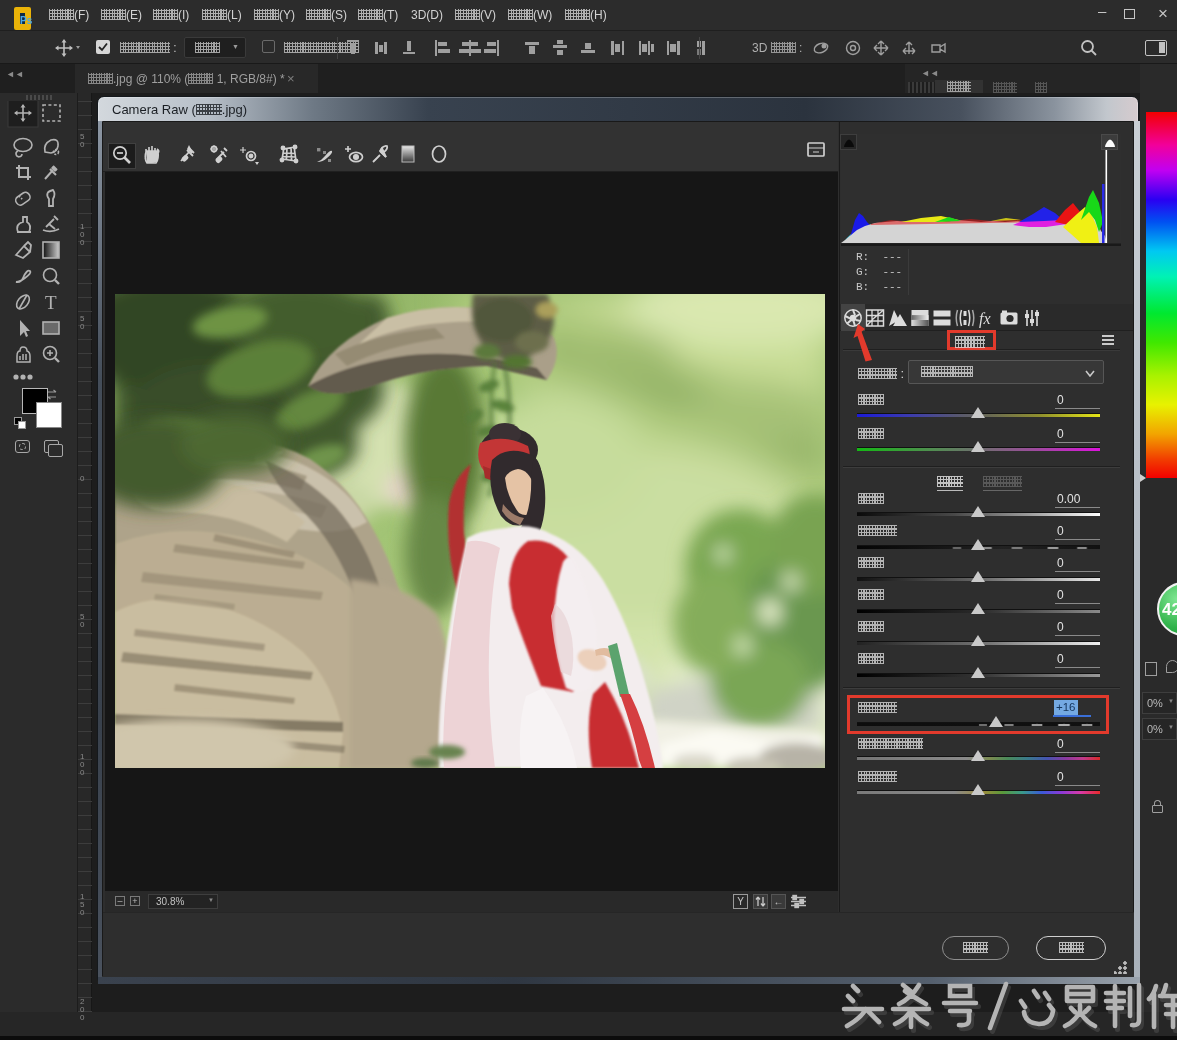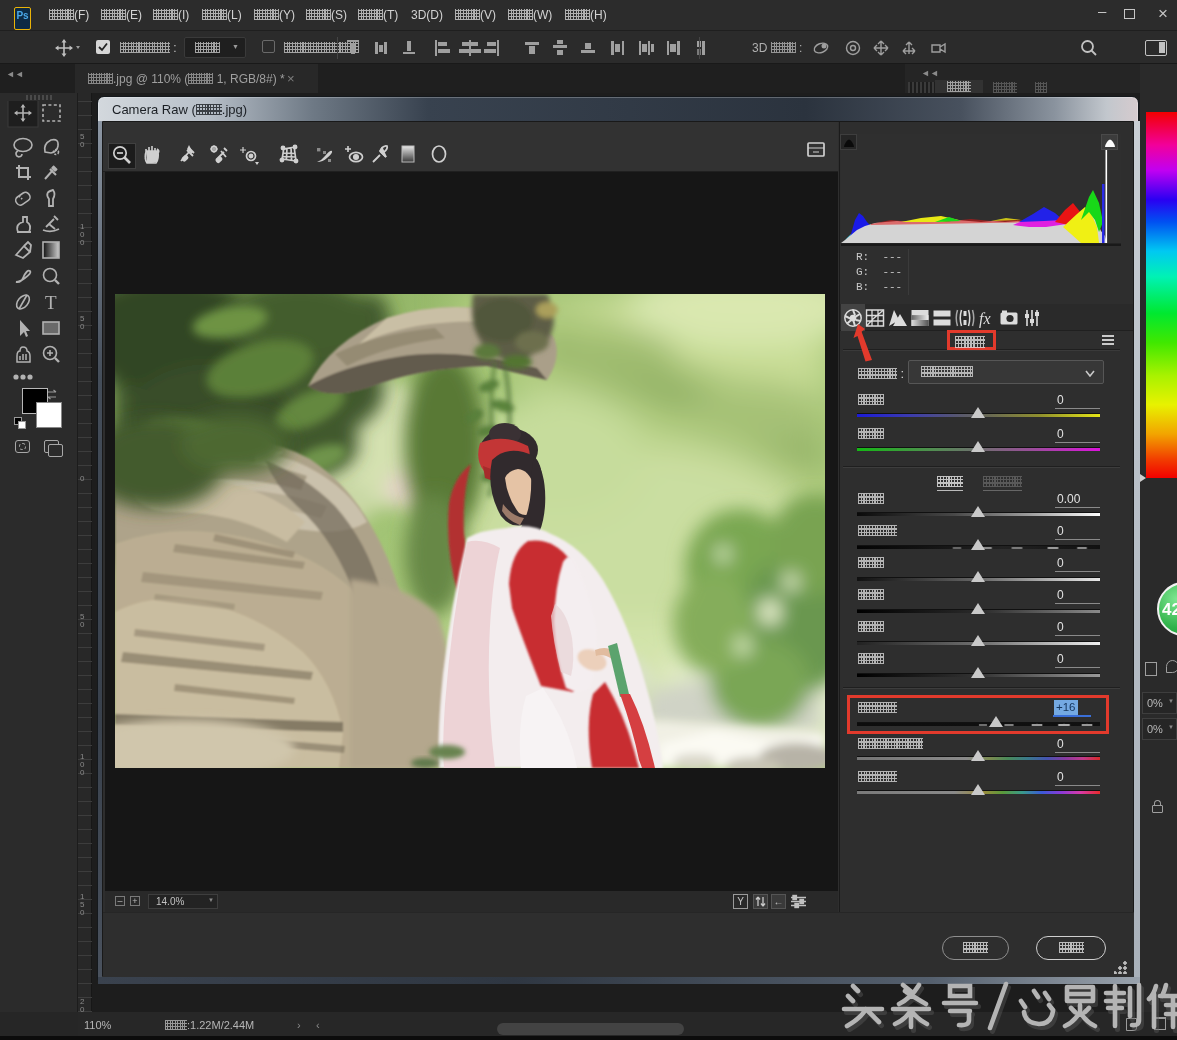--- a/index.html
+++ b/index.html
@@ -41,21 +41,21 @@
 .sl-label{position:absolute;color:#d6d6d6;font-size:12.5px}
 .sl-val{position:absolute;color:#e2e2e2;font-size:12px}
 .sl-line{position:absolute;width:45px;height:1px;background:#8a8a8a}
 .track{position:absolute;width:243px;height:4px;border-top:1px solid #111}
 .thumb{position:absolute;width:0;height:0;border-left:7px solid transparent;border-right:7px solid transparent;border-bottom:11px solid #c9c9c9}
 </style></head>
 <body>
 <div id="stage">
 
 <div id="menubar" class="ab">
-  <div class="ab" style="left:14px;top:7px;width:17px;height:23px;background:#0d2a44;border:1px solid #eab308;border-radius:2px;color:#4aa8e8;font-size:10px;font-weight:bold;text-align:center;line-height:15px">Ps</div>
+  <div class="ab" style="left:14px;top:7px;width:17px;height:23px;background:#0d2a44;border:6px solid #eab308;border-radius:2px;color:#4aa8e8;font-size:10px;font-weight:bold;text-align:center;line-height:15px">Ps</div>
   <div class="mi" style="left:49px"><span class="z" style="width:25px"></span>(F)</div>
   <div class="mi" style="left:101px"><span class="z" style="width:25px"></span>(E)</div>
   <div class="mi" style="left:153px"><span class="z" style="width:25px"></span>(I)</div>
   <div class="mi" style="left:202px"><span class="z" style="width:25px"></span>(L)</div>
   <div class="mi" style="left:254px"><span class="z" style="width:25px"></span>(Y)</div>
   <div class="mi" style="left:306px"><span class="z" style="width:25px"></span>(S)</div>
   <div class="mi" style="left:358px"><span class="z" style="width:25px"></span>(T)</div>
   <div class="mi" style="left:411px">3D(D)</div>
   <div class="mi" style="left:455px"><span class="z" style="width:25px"></span>(V)</div>
   <div class="mi" style="left:508px"><span class="z" style="width:25px"></span>(W)</div>
@@ -278,30 +278,20 @@
         <span style="position:absolute;left:4px;top:4px">0%</span>
         <span style="position:absolute;right:2px;top:5px;font-size:6px;color:#888">▼</span>
       </div>
  <div class="ab" style="left:2px;top:654px;width:35px;height:22px;background:#262626;border:1px solid #3e3e3e;color:#b8b8b8;font-size:11px">
         <span style="position:absolute;left:4px;top:4px">0%</span>
         <span style="position:absolute;right:2px;top:5px;font-size:6px;color:#888">▼</span>
       </div>
  <div class="ab" style="left:12px;top:741px;width:11px;height:8px;border:1.5px solid #9f9f9f;border-radius:1px"></div>
  <div class="ab" style="left:14px;top:736px;width:7px;height:6px;border:1.5px solid #9f9f9f;border-bottom:none;border-radius:4px 4px 0 0"></div>
 </div>
-<div id="statusbar" class="ab">
- <div class="ab" style="left:6px;top:7px">110%</div>
- <div class="ab" style="left:87px;top:7px"><span class="z" style="width:22px"></span>:1.22M/2.44M</div>
- <div class="ab" style="left:219px;top:7px;color:#8a8a8a">›</div>
- <div class="ab" style="left:238px;top:7px;color:#8a8a8a">‹</div>
- <div class="ab" style="left:419px;top:11px;width:187px;height:12px;background:#434343;border-radius:6px"></div>
- <div class="ab" style="left:1048px;top:6px;width:11px;height:13px;border:1.5px solid #9a9a9a;border-radius:0 0 3px 0"></div>
- <div class="ab" style="left:1076px;top:5px;width:12px;height:13px;border:1.5px solid #9a9a9a;border-top:none"></div>
- <div class="ab" style="left:1076px;top:5px;width:12px;height:2px;background:#9a9a9a"></div>
-</div>
 <div id="blackstrip" class="ab"></div>
 
 <div id="dlg" class="ab">
   <div id="dlgtitle" class="ab">Camera Raw (<span class="z" style="width:26px;color:#1b1f24"></span>.jpg)</div>
   <div id="dlgbody" class="ab"></div>
 </div>
 <div id="crtool" class="ab">
  <div class="ab" style="left:5px;top:21px;width:28px;height:26px;background:#1c1c1c;border:1px solid #404040"></div>
  <svg class="ab" style="left:0;top:0" width="735" height="50" viewBox="0 0 735 50" fill="none" stroke="#d0d0d0" stroke-width="1.7">
   <g stroke="#d0d0d0">
@@ -533,21 +523,21 @@
   <path d="M428 394 Q448 422 458 456 L462 474 L406 474 Q402 432 411 402 Z" fill="#f7f3f4"></path>
  </g>
  <ellipse cx="332" cy="458" rx="18" ry="7" fill="#637f4a" filter="url(#b3)"></ellipse>
  <ellipse cx="310" cy="469" rx="14" ry="5" fill="#5a7544" filter="url(#b3)"></ellipse>
  <rect width="710" height="474" fill="#ffffff" opacity="0.035"></rect>
 </svg>
 <div id="zoombar" class="ab">
  <div class="ab" style="left:10px;top:5px;width:10px;height:10px;border:1px solid #7a7a7a;color:#bbb;font-size:9px;line-height:8px;text-align:center">–</div>
  <div class="ab" style="left:25px;top:5px;width:10px;height:10px;border:1px solid #7a7a7a;color:#bbb;font-size:9px;line-height:9px;text-align:center">+</div>
  <div class="ab" style="left:43px;top:3px;width:70px;height:15px;background:#232323;border:1px solid #3e3e3e;font-size:10px;color:#c2c2c2">
-        <span style="position:absolute;left:7px;top:1px">14.0%</span>
+        <span style="position:absolute;left:7px;top:1px">30.8%</span>
         <span style="position:absolute;right:3px;top:2px;color:#888;font-size:6px">▼</span>
       </div>
  <div class="ab" style="left:628px;top:3px;width:15px;height:15px;border:1.5px solid #9a9a9a;color:#c8c8c8;font-size:10px;text-align:center;line-height:14px">Y</div>
  <div class="ab" style="left:648px;top:3px;width:15px;height:15px;background:#3a3a3a;border:1px solid #555"><svg width="13" height="13" viewBox="0 0 13 13" stroke="#c8c8c8" stroke-width="1.3" fill="none">
           <path d="M4 2 V11 M4 2 L2 4.5 M4 2 L6 4.5 M9 11 V2 M9 11 L7 8.5 M9 11 L11 8.5"></path>
         </svg></div>
  <div class="ab" style="left:666px;top:3px;width:15px;height:15px;background:#3a3a3a;border:1px solid #555;color:#c8c8c8;font-size:10px;text-align:center;line-height:14px">←</div>
  <svg class="ab" style="left:685px;top:3px" width="17" height="15" viewBox="0 0 17 15" stroke="#c0c0c0" stroke-width="1.4">
         <path d="M1 3.5 h15 M1 7.5 h15 M1 11.5 h15"></path>
         <rect x="3" y="1.5" width="3.4" height="4" fill="#c0c0c0"></rect>

